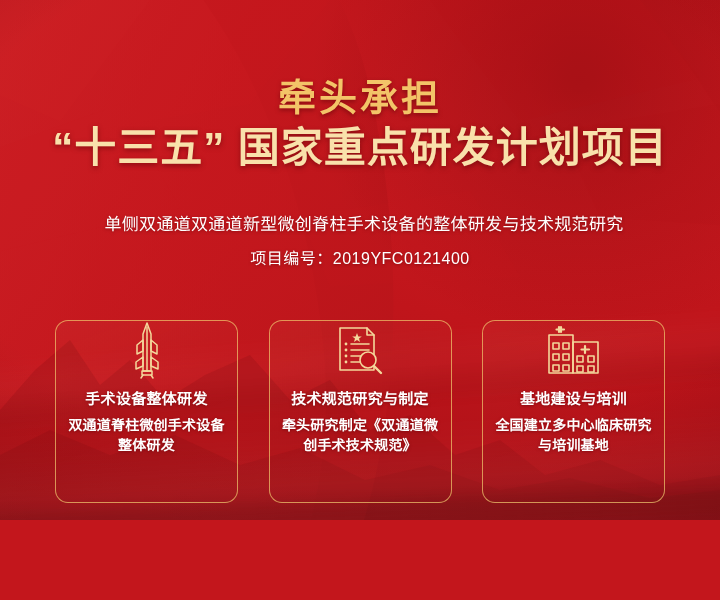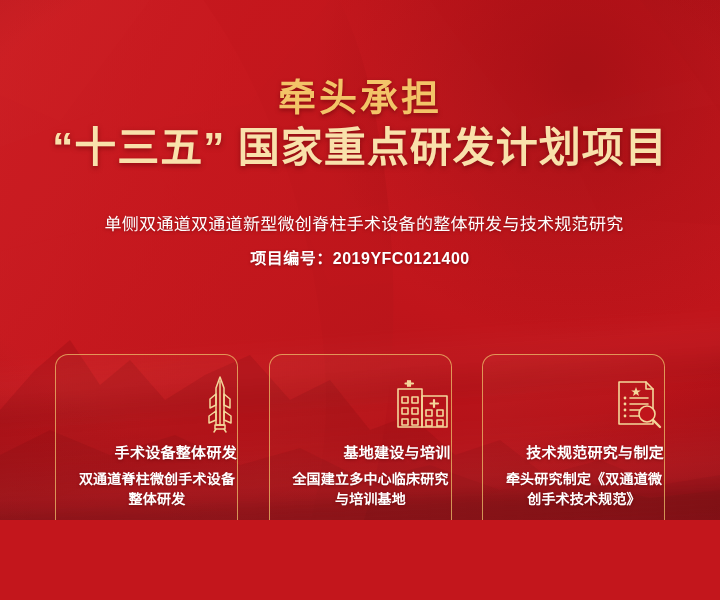--- a/index.html
+++ b/index.html
@@ -83,39 +83,37 @@
   .subtitle {
     position:absolute; left:4px; top:210px; width:100%;
     text-align:center;
     font-size:17px; font-weight:normal; color:#ffffff;
     letter-spacing:.3px;
     text-shadow:0 1px 3px rgba(90,4,8,.5);
   }
   .projno {
     position:absolute; left:0; top:245px; width:100%;
     text-align:center;
-    font-size:16px; font-weight:bold; color:#ffffff;
+    font-size:16px; font-weight:normal; color:#ffffff;
     letter-spacing:.5px;
     text-shadow:0 1px 3px rgba(90,4,8,.5);
   }
 
   
   .cards {
     position:absolute; left:55px; top:320px;
     width:610px; height:183px;
     display:flex; justify-content:space-between;
   }
   .card {
     width:183px; height:183px;
     border:1px solid rgba(240,198,110,.72);
     border-radius:13px;
-    display:flex; flex-direction:column; align-items:flex-end;
-    padding-top:20px;
+    display:flex; flex-direction:column; align-items:center;
     background:linear-gradient(160deg,rgba(255,190,150,.05) 0%,rgba(255,255,255,0) 60%);
-    margin-top:34px;
   }
   .card-icon { height:58px; display:flex; align-items:center; justify-content:center; }
   .card-icon svg { display:block; }
   .card-title {
     margin-top:8px;
     font-size:15px; font-weight:bold; color:#ffffff;
     letter-spacing:.3px;
     text-shadow:0 1px 3px rgba(90,4,8,.55);
   }
   .card-desc {
@@ -180,20 +178,42 @@
             <path d="M13 19 L7 24 L7 33 L13 30 Z"></path>
             <path d="M21 19 L27 24 L27 33 L21 30 Z"></path>
             <path d="M13 36 L6 41 L6 48 L13 45 Z"></path>
             <path d="M21 36 L28 41 L28 48 L21 45 Z"></path>
             <rect x="12" y="50" width="10" height="4"></rect>
             <path d="M13 54 L11 57 M21 54 L23 57"></path>
           </svg>
         </div>
         <div class="card-title">手术设备整体研发</div>
         <div class="card-desc">双通道脊柱微创手术设备整体研发</div>
+      </div>
+
+      <div class="card">
+        <div class="card-icon">
+          <svg width="50" height="52" viewBox="0 0 50 52" fill="none" stroke="#f4d79b" stroke-width="1.6" stroke-linejoin="round" stroke-linecap="round">
+            <path d="M5 4 h27 l7 7 v35 h-34 z"></path>
+            <path d="M32 4 v7 h7"></path>
+            <path d="M22 9 l1.3 3.4 h3.5 l-2.8 2.2 1 3.5 -3 -2.1 -3 2.1 1 -3.5 -2.8 -2.2 h3.5 z" fill="#f4d79b" stroke="none"></path>
+            <circle cx="11" cy="20" r="1.4" fill="#f4d79b" stroke="none"></circle>
+            <line x1="16" y1="20" x2="34" y2="20"></line>
+            <circle cx="11" cy="26" r="1.4" fill="#f4d79b" stroke="none"></circle>
+            <line x1="16" y1="26" x2="34" y2="26"></line>
+            <circle cx="11" cy="32" r="1.4" fill="#f4d79b" stroke="none"></circle>
+            <line x1="16" y1="32" x2="30" y2="32"></line>
+            <circle cx="11" cy="38" r="1.4" fill="#f4d79b" stroke="none"></circle>
+            <line x1="16" y1="38" x2="26" y2="38"></line>
+            <circle cx="33" cy="36" r="8" fill="#c0151b"></circle>
+            <line x1="39" y1="42" x2="46" y2="49" stroke-width="2.4"></line>
+          </svg>
+        </div>
+        <div class="card-title">技术规范研究与制定</div>
+        <div class="card-desc">牵头研究制定《双通道微创手术技术规范》</div>
       </div>
 
       <div class="card">
         <div class="card-icon">
           <svg width="56" height="50" viewBox="0 0 56 50" fill="none" stroke="#f4d79b" stroke-width="1.6" stroke-linejoin="round" stroke-linecap="round">
             <rect x="3" y="10" width="24" height="38"></rect>
             <rect x="27" y="17" width="25" height="31"></rect>
             <path d="M13 2 L13 7 M10.5 4.5 L18 4.5" stroke-width="2.2"></path>
             <path d="M15 2 L15 7" stroke-width="2.2"></path>
             <path d="M39 21 L39 28 M35.5 24.5 L43 24.5" stroke-width="2.2"></path>
@@ -206,37 +226,15 @@
             <rect x="31" y="31" width="6" height="6"></rect>
             <rect x="42" y="31" width="6" height="6"></rect>
             <rect x="31" y="41" width="6" height="6"></rect>
             <rect x="42" y="41" width="6" height="6"></rect>
           </svg>
         </div>
         <div class="card-title">基地建设与培训</div>
         <div class="card-desc">全国建立多中心临床研究与培训基地</div>
       </div>
 
-      <div class="card">
-        <div class="card-icon">
-          <svg width="50" height="52" viewBox="0 0 50 52" fill="none" stroke="#f4d79b" stroke-width="1.6" stroke-linejoin="round" stroke-linecap="round">
-            <path d="M5 4 h27 l7 7 v35 h-34 z"></path>
-            <path d="M32 4 v7 h7"></path>
-            <path d="M22 9 l1.3 3.4 h3.5 l-2.8 2.2 1 3.5 -3 -2.1 -3 2.1 1 -3.5 -2.8 -2.2 h3.5 z" fill="#f4d79b" stroke="none"></path>
-            <circle cx="11" cy="20" r="1.4" fill="#f4d79b" stroke="none"></circle>
-            <line x1="16" y1="20" x2="34" y2="20"></line>
-            <circle cx="11" cy="26" r="1.4" fill="#f4d79b" stroke="none"></circle>
-            <line x1="16" y1="26" x2="34" y2="26"></line>
-            <circle cx="11" cy="32" r="1.4" fill="#f4d79b" stroke="none"></circle>
-            <line x1="16" y1="32" x2="30" y2="32"></line>
-            <circle cx="11" cy="38" r="1.4" fill="#f4d79b" stroke="none"></circle>
-            <line x1="16" y1="38" x2="26" y2="38"></line>
-            <circle cx="33" cy="36" r="8" fill="#c0151b"></circle>
-            <line x1="39" y1="42" x2="46" y2="49" stroke-width="2.4"></line>
-          </svg>
-        </div>
-        <div class="card-title">技术规范研究与制定</div>
-        <div class="card-desc">牵头研究制定《双通道微创手术技术规范》</div>
-      </div>
-
     </div>
   </div>
 </div>
 
 </body></html>

